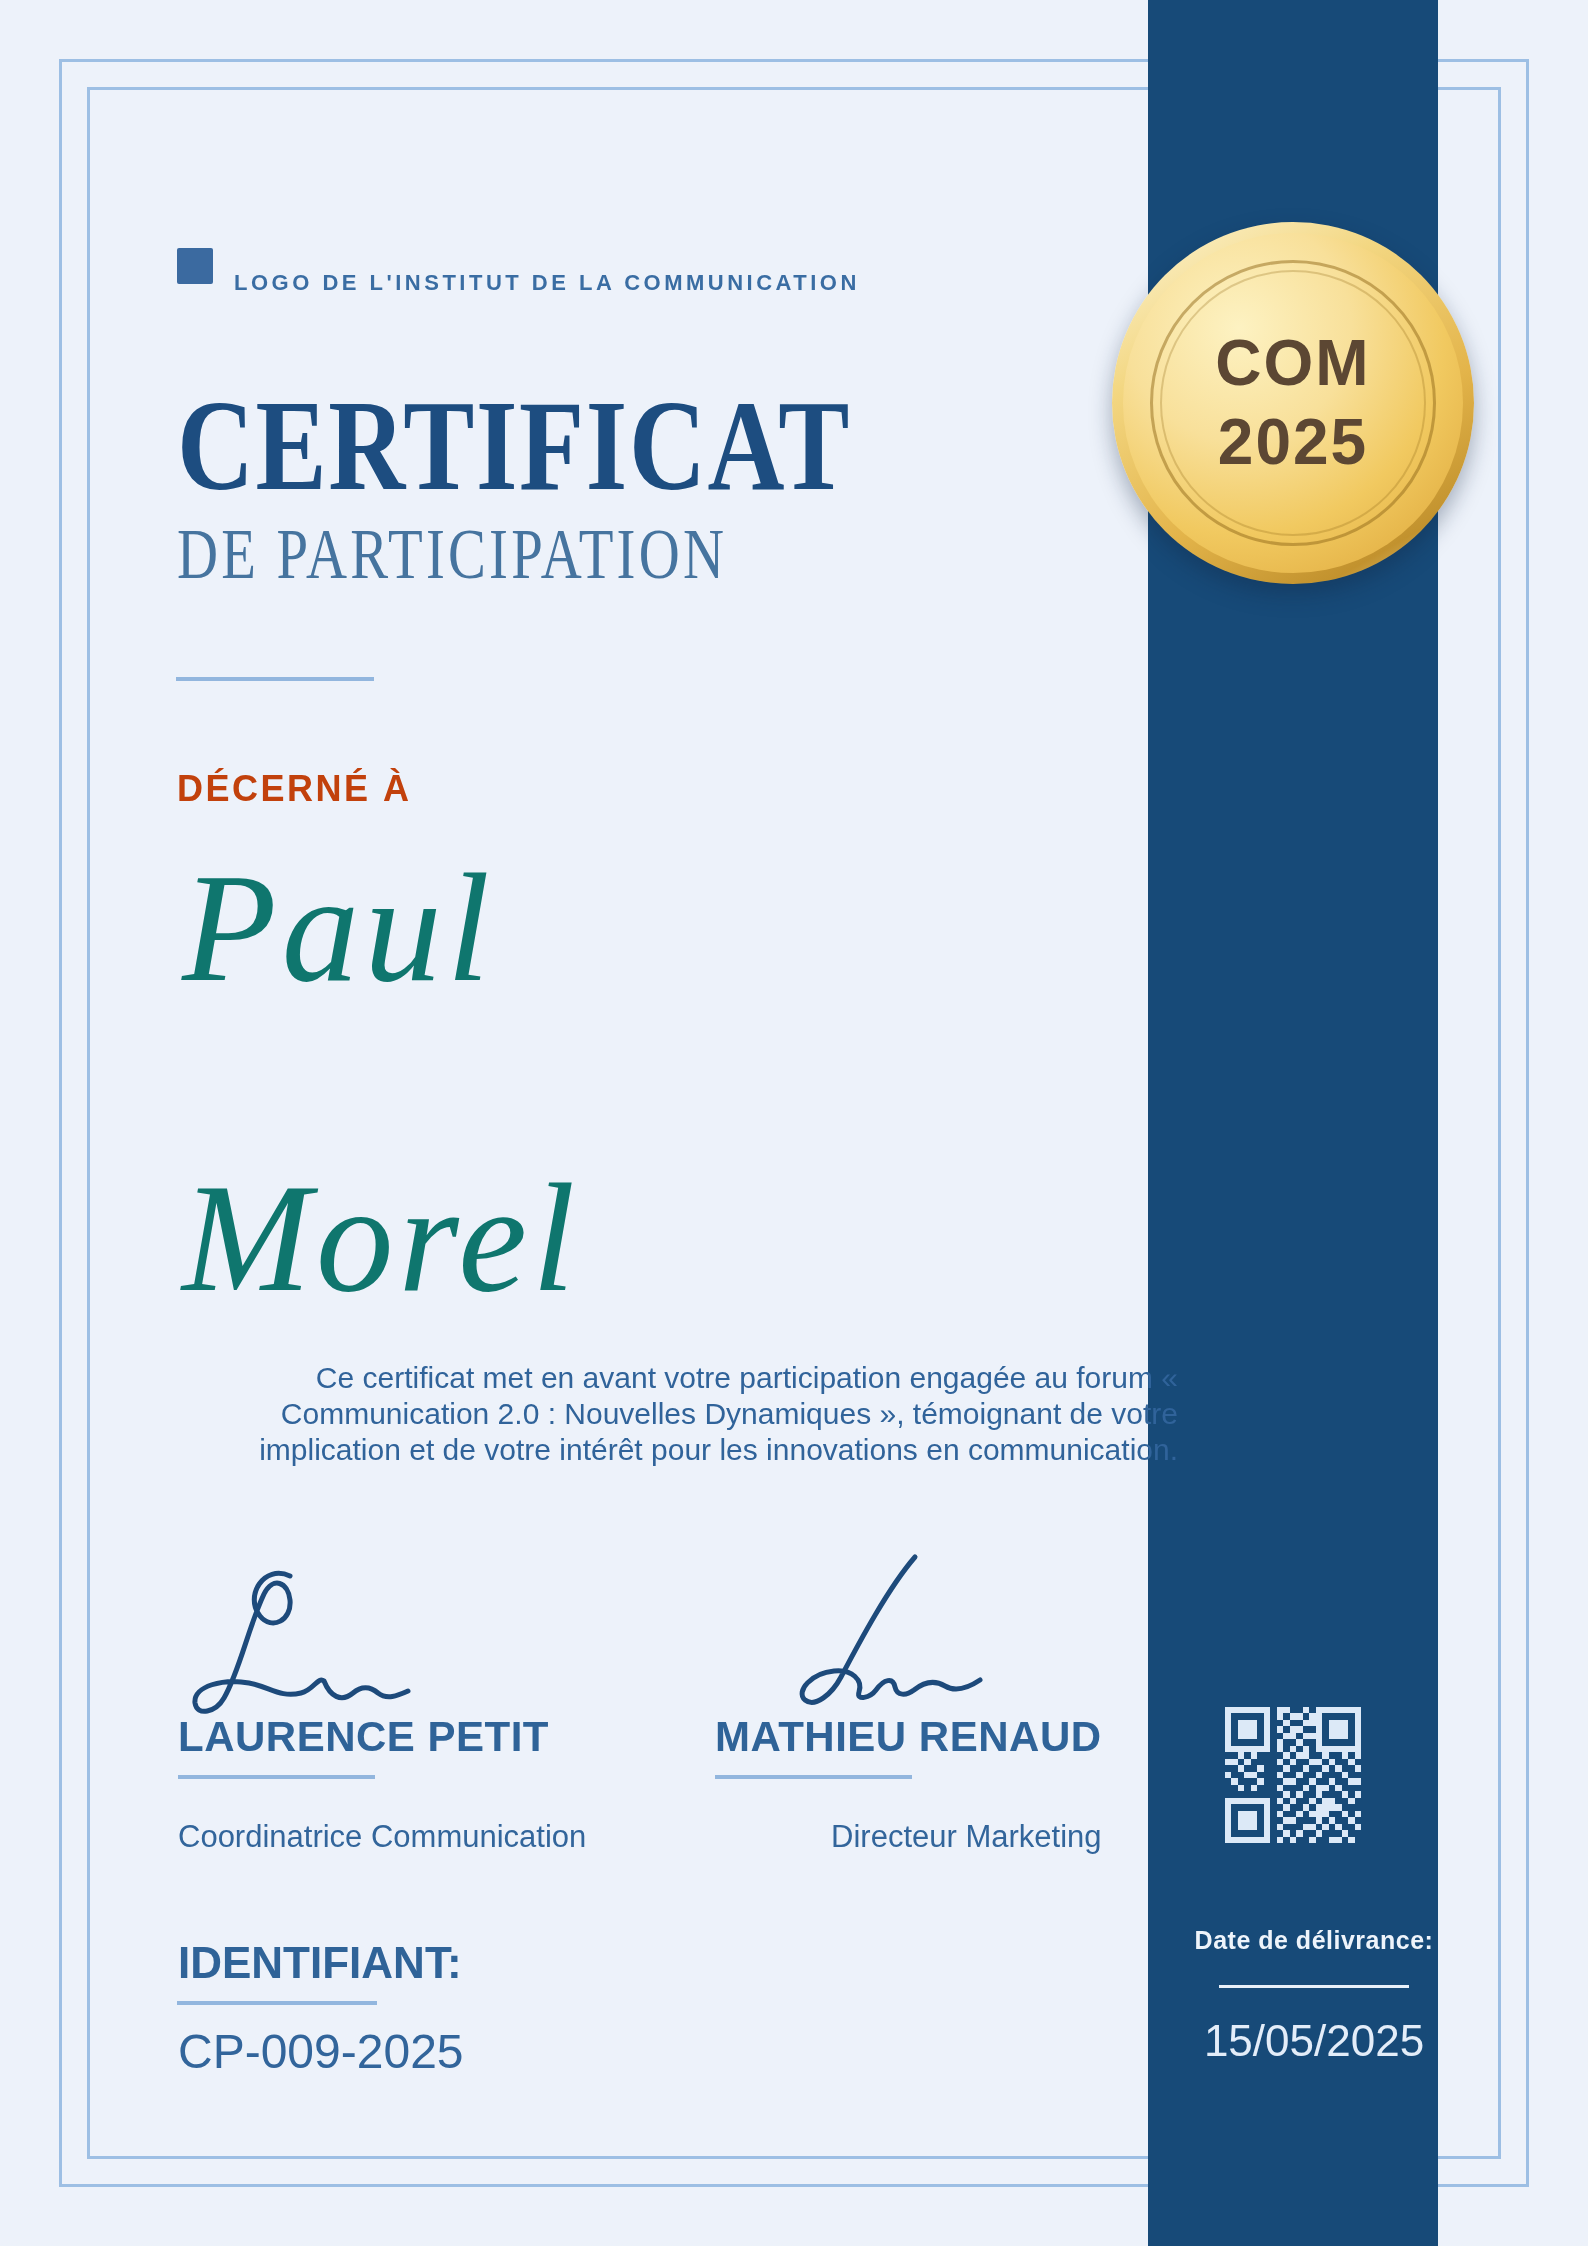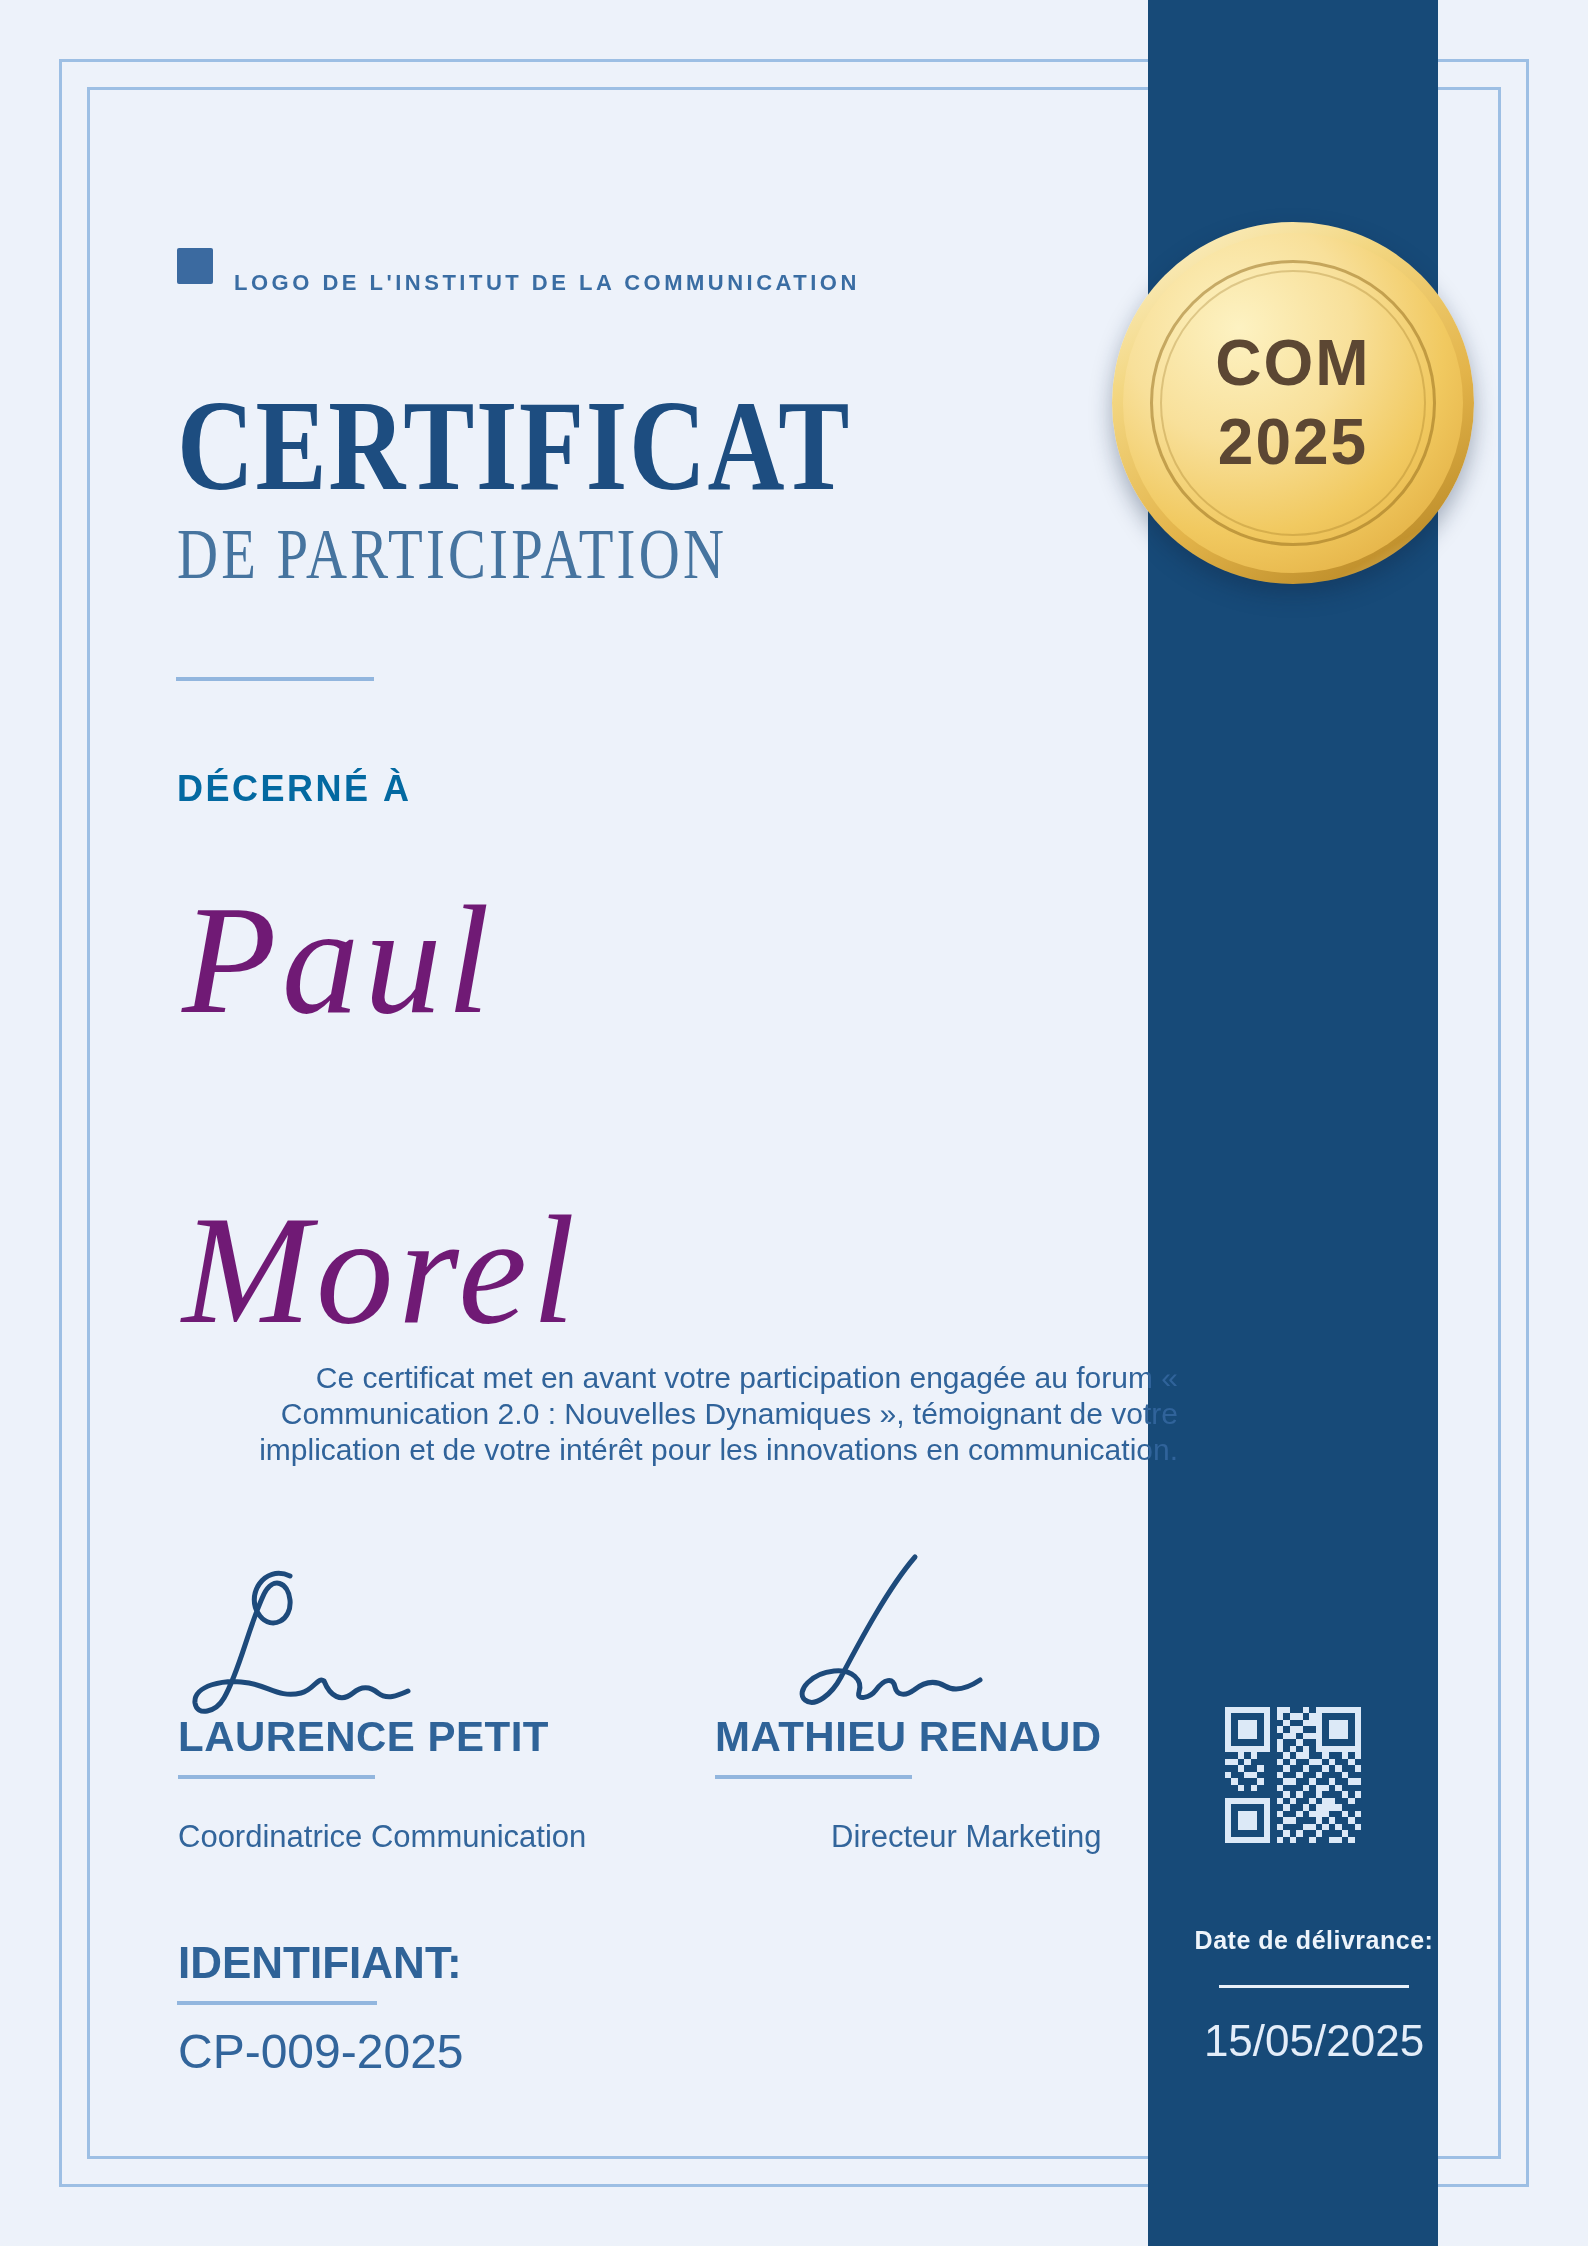--- a/index.html
+++ b/index.html
@@ -41,25 +41,25 @@
   .title{position:absolute;left:177px;top:380px;font-family:"Liberation Serif",serif;
     font-weight:bold;font-size:130px;line-height:130px;letter-spacing:2px;color:#1d4d80;
     transform:scaleX(0.82);transform-origin:0 0;white-space:nowrap;z-index:4;}
   .subtitle{position:absolute;left:177px;top:519px;font-family:"Liberation Serif",serif;
     font-size:71px;line-height:71px;letter-spacing:4px;color:#46749f;
     transform:scaleX(0.8);transform-origin:0 0;white-space:nowrap;z-index:4;}
   .divider{position:absolute;background:#92b6de;z-index:4;}
   .divider.top{left:176px;top:677px;width:198px;height:4px;}
 
   .decerne{position:absolute;left:177px;top:768px;font-size:36px;font-weight:bold;
-    letter-spacing:2.5px;color:#0369a1;z-index:4;}
+    letter-spacing:2.5px;color:#c2410c;z-index:4;}
 
   .script-name{position:absolute;left:182px;font-family:"Liberation Serif",serif;
-    font-style:italic;font-size:155px;line-height:160px;letter-spacing:5px;color:#701a75;
-    white-space:nowrap;z-index:4;margin-top:32px;}
+    font-style:italic;font-size:155px;line-height:160px;letter-spacing:5px;color:#0f766e;
+    white-space:nowrap;z-index:4;}
   .script-name.first{top:848px;}
   .script-name.last{top:1158px;}
 
   .body-text{position:absolute;left:178px;top:1360px;width:1000px;font-size:30px;
     line-height:36px;color:#30639a;z-index:4;text-align:right;}
 
   
   .sig-block{position:absolute;z-index:4;}
   .sig-svg{position:absolute;z-index:4;}
   .sig-name{font-size:42px;font-weight:bold;color:#2f6398;letter-spacing:0.5px;white-space:nowrap;}

